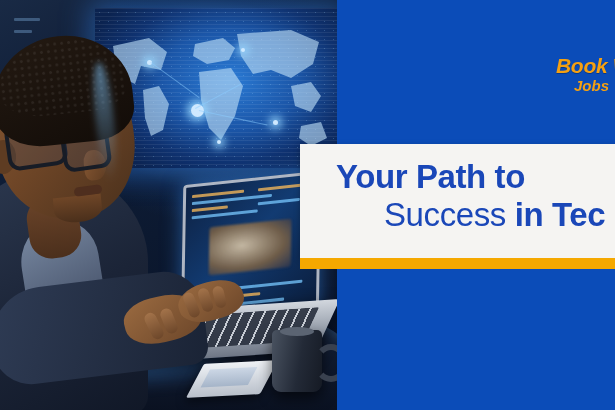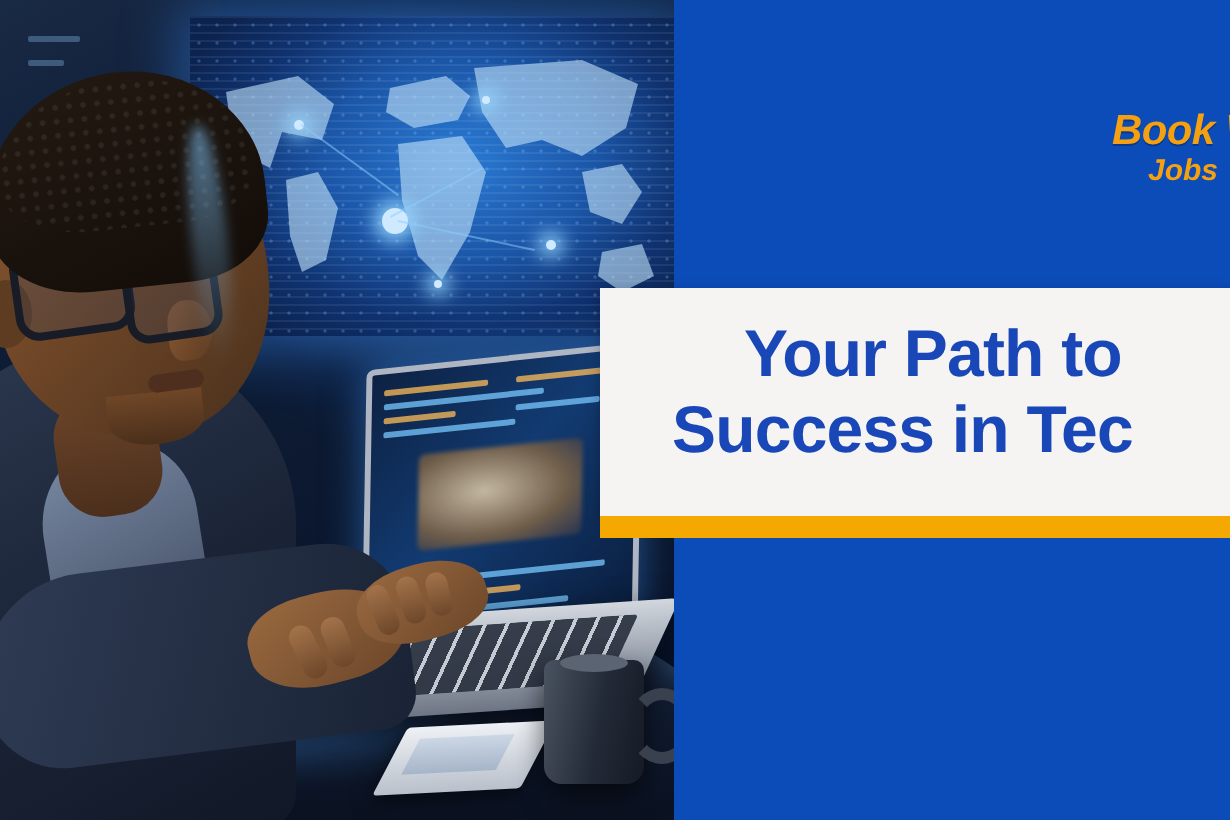--- a/index.html
+++ b/index.html
@@ -149,22 +149,22 @@
      text-shadow:0 1px 0 rgba(0,0,0,.25);white-space:nowrap;}
   .logo-jobs{font-size:15px;font-weight:bold;font-style:italic;color:#F5A011;
      margin-left:18px;margin-top:2px;white-space:nowrap;}
 
   
   .card{position:absolute;left:300px;top:144px;width:330px;height:114px;
      background:#f5f4f2;box-shadow:0 2px 6px rgba(0,0,0,.25);}
   .card-bar{position:absolute;left:300px;top:258px;width:330px;height:11px;background:#F5A800;}
   .headline{position:absolute;left:36px;top:14px;color:#1A47B8;
      font-size:33px;line-height:1.14;letter-spacing:-.4px;white-space:nowrap;}
-  .l1{font-weight:bold;margin-left:36px;}
-  .l2 .strong{font-weight:bold;}
+  .l1{font-weight:bold;}
+  .l2 .strong{font-weight:normal;margin-left:48px;}
   .l2 .light{font-weight:bold;}
 </style>
 </head>
 <body>
 
 <div id="banner">
 
   <div class="photo">
     <div class="room-bg"></div>
 

